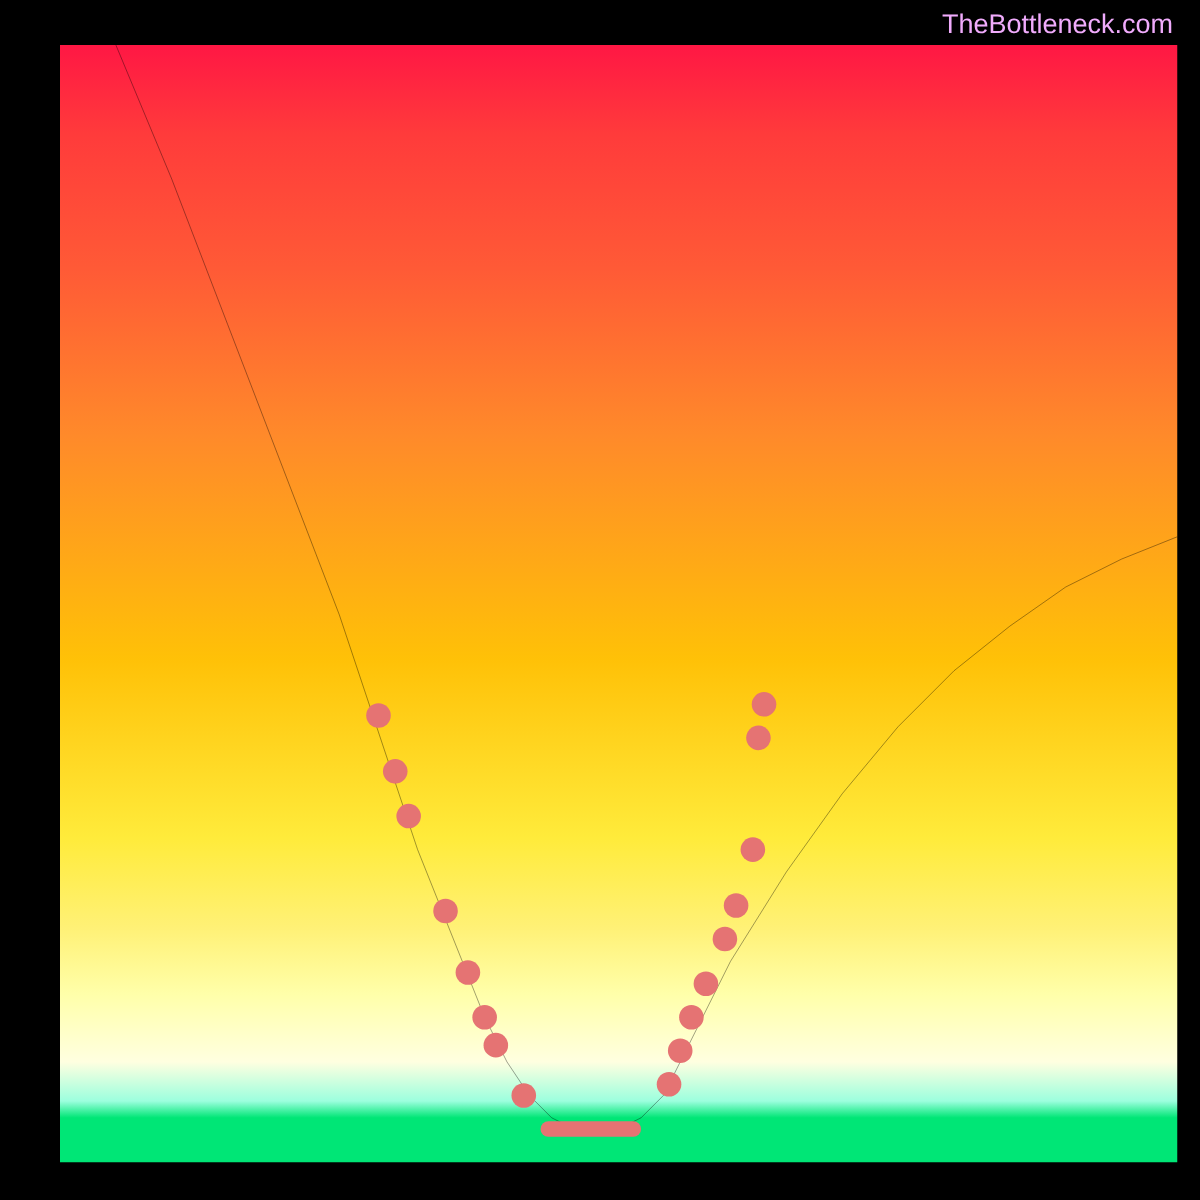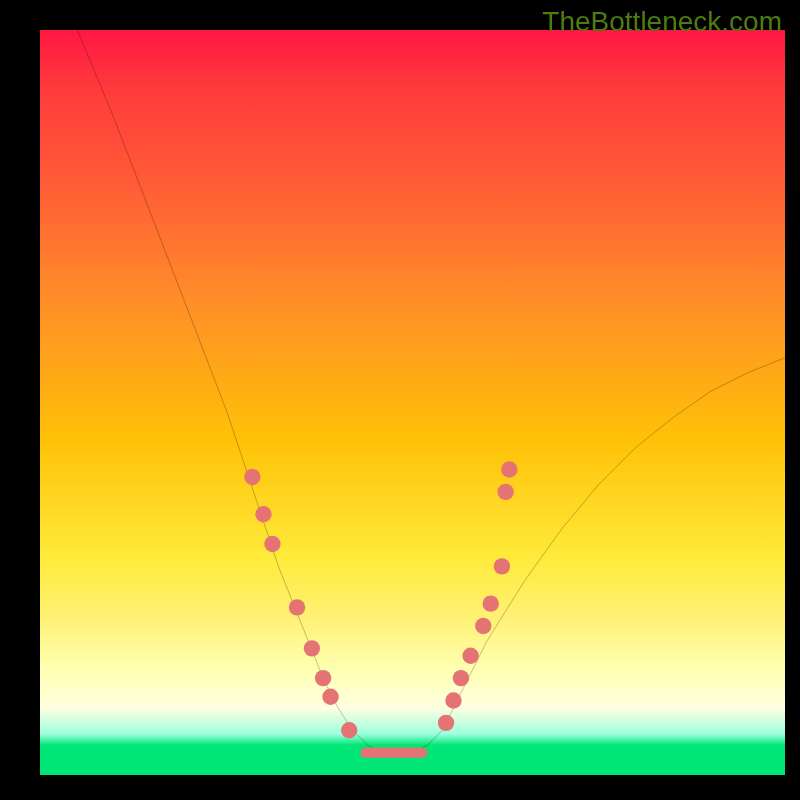--- a/index.html
+++ b/index.html
@@ -8,22 +8,22 @@
     width: 800px;
     height: 800px;
     background: #000;
     position: relative;
     font-family: Arial, sans-serif;
   }
   .watermark {
     position: absolute;
     top: 6px;
     right: 18px;
-    color: #4d7c0f;
-    font-size: 28px;
+    color: #f0abfc;
+    font-size: 18px;
     z-index: 10;
   }
   .plot-area {
     position: absolute;
     left: 40px;
     top: 30px;
     width: 745px;
     height: 745px;
     overflow: hidden;
   }

